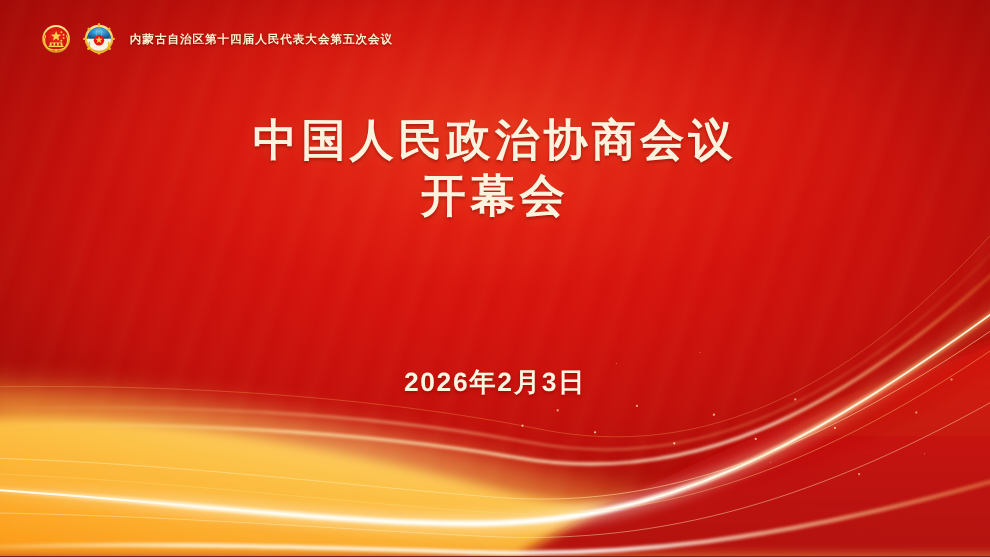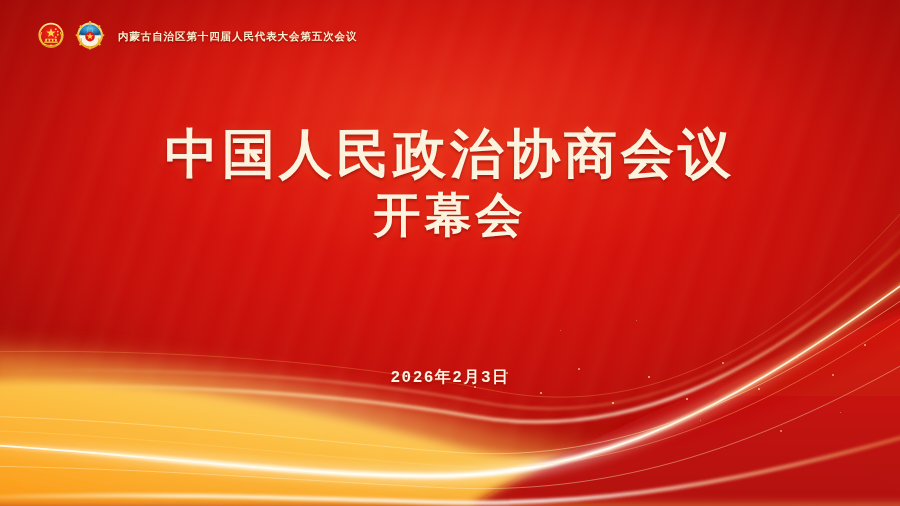--- a/index.html
+++ b/index.html
@@ -114,38 +114,37 @@
     font-family: "Liberation Serif", "DejaVu Serif", serif;
     font-weight: 700;
     color: #fbf3dd;
     letter-spacing: 4px;
     line-height: 1.22;
     white-space: nowrap;
     text-shadow:
       0 2px 3px rgba(120,5,0,0.55),
       0 0 14px rgba(255,170,90,0.18);
   }
-  .title-line.l1 { font-size: 53px; margin-top: 18px; }
+  .title-line.l1 { font-size: 40px; }
   .title-line.l2 { font-size: 41px; }
-  .title-line.l3 { font-size: 47px; }
+  .title-line.l3 { font-size: 41px; }
 
   .date-line {
     position: absolute;
     left: 0; right: 0;
     top: 331px;
     text-align: center;
     z-index: 20;
-    font-family: Liberation Mono, monospace;
+    font-family: Liberation Sans, sans-serif;
     font-weight: 700;
-    font-size: 16px;
+    font-size: 24px;
     letter-spacing: 1.5px;
     color: #fbf4e0;
     text-shadow: 0 2px 3px rgba(120,5,0,0.5);
     white-space: nowrap;
-    margin-top: 36px;
   }
 </style>
 </head>
 <body>
 
 <div id="stage">
 
   <div class="bg-base"></div>
   <div class="bg-rays"></div>
   <div class="bg-glow-top"></div>

